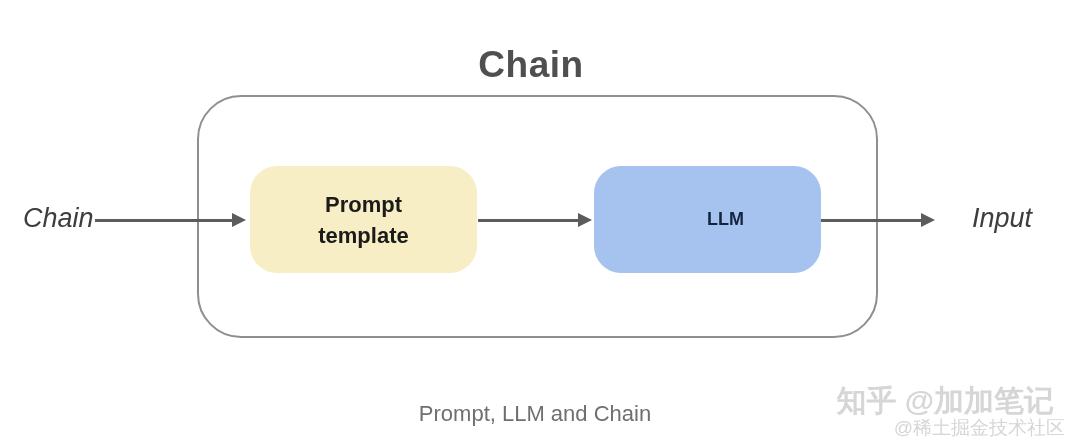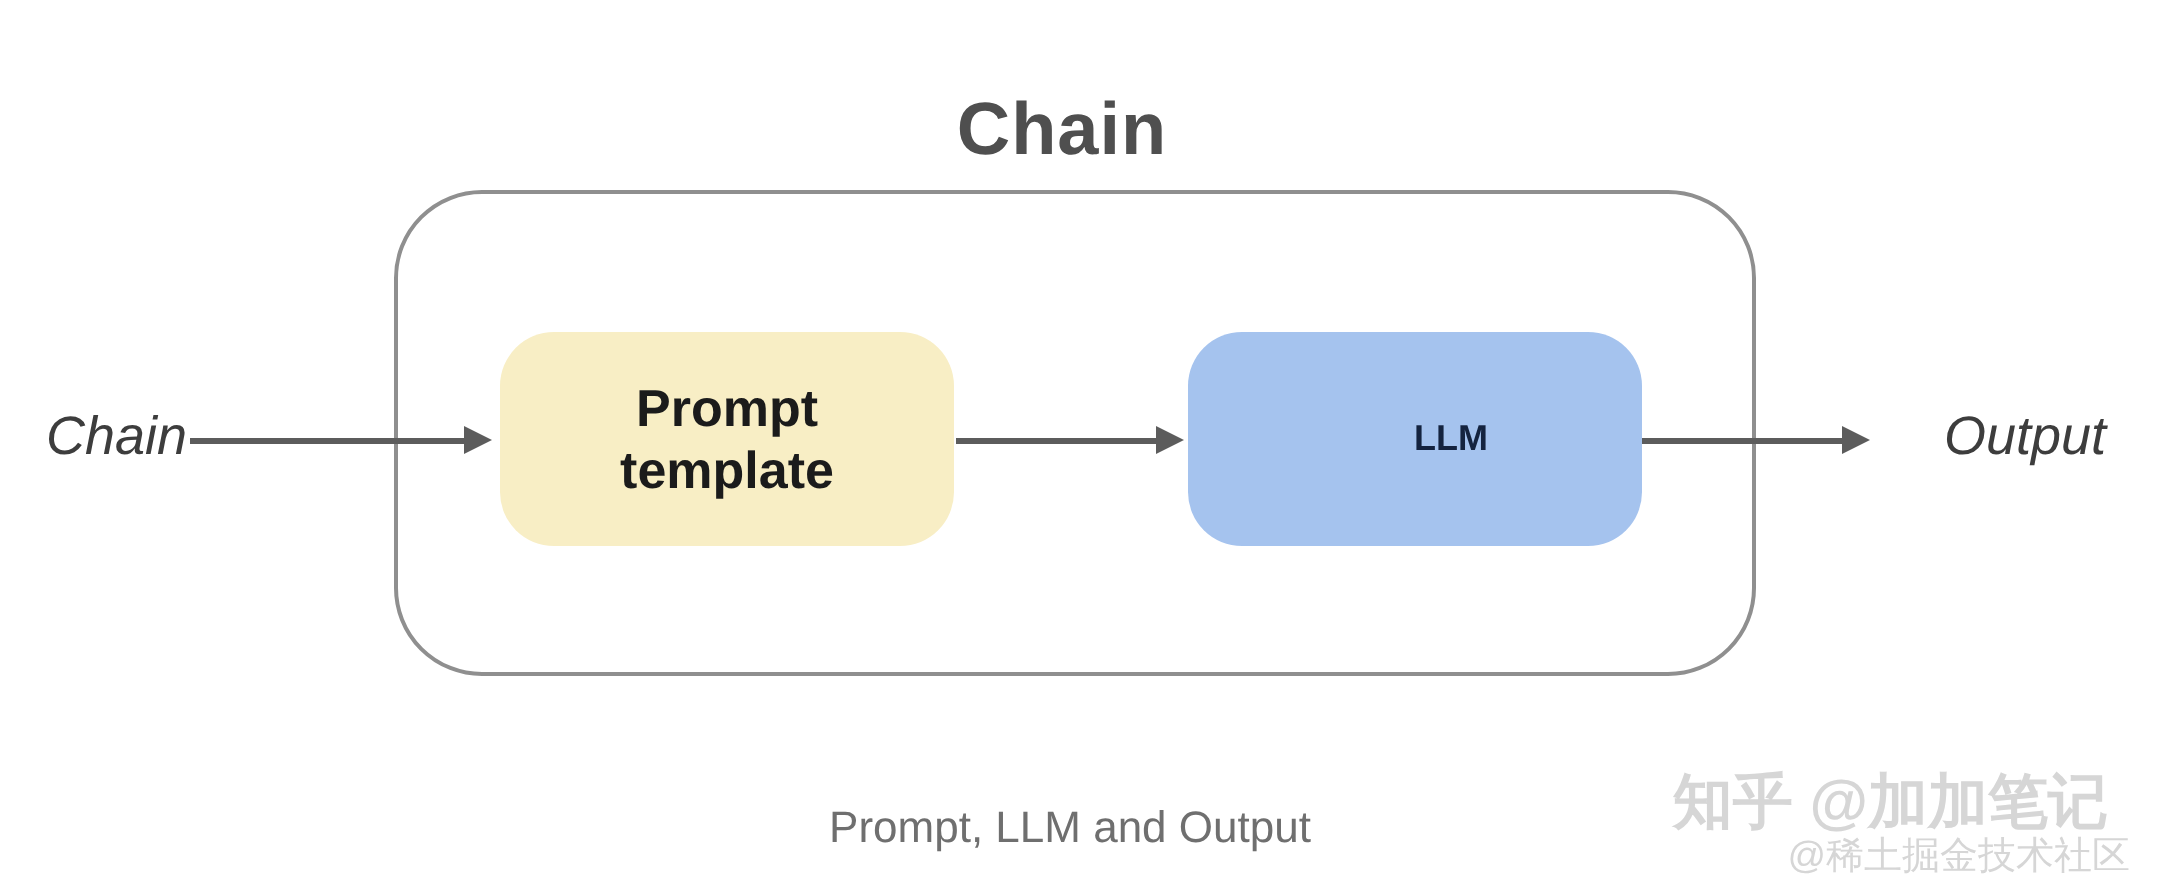--- a/index.html
+++ b/index.html
@@ -79,21 +79,21 @@
   }
   .node-prompt {
     left: 250px;
     background: #F8EEC5;
   }
   .node-llm {
     left: 594px;
     background: #A5C3EE;
   }
   .node-prompt .node-label {
-    font-size: 26px;
+    font-size: 22px;
     line-height: 31px;
     font-weight: bold;
     color: #1b1b1b;
     max-width: 150px;
   }
   .node-llm .node-label {
     font-size: 18px;
     font-weight: bold;
     color: #14233f;
     margin-left: 36px;
@@ -143,21 +143,21 @@
   </div>
 
   <div class="arrow arrow-2"></div>
 
   <div class="node node-llm">
     <span class="node-label">LLM</span>
   </div>
 
   <div class="arrow arrow-3"></div>
 
-  <div class="io-label output-label">Output</div>
+  <div class="io-label output-label">Input</div>
 
-  <div class="caption">Prompt, LLM and Output</div>
+  <div class="caption">Prompt, LLM and Chain</div>
 
   <div class="watermark watermark-secondary">@稀土掘金技术社区</div>
 
   <div class="watermark watermark-primary">知乎 @加加笔记</div>
 
 </div>
 
 </body></html>

